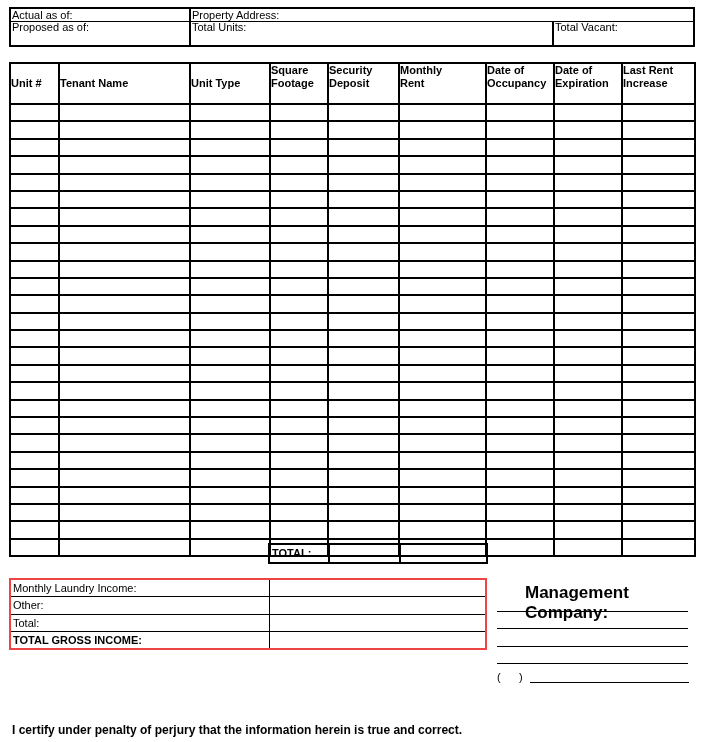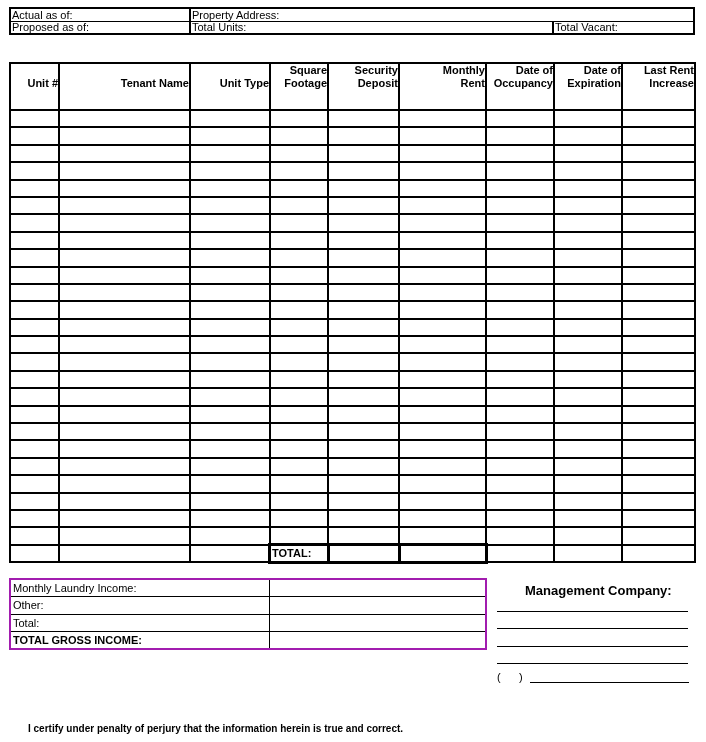--- a/index.html
+++ b/index.html
@@ -1,37 +1,37 @@
 <!DOCTYPE html>
 <html><head>
 <meta charset="utf-8">
 <style>
   html, body { margin:0; padding:0; background:#fff; }
   body { width:706px; height:742px; position:relative; font-family:"Liberation Sans", sans-serif; color:#000; overflow:hidden; }
   .abs { position:absolute; box-sizing:border-box; }
   
-  #info { left:9px; top:7px; width:686px; height:28px; border:2px solid #000; }
+  #info { left:9px; top:7px; width:686px; height:40px; border:2px solid #000; }
   .info-cell { position:absolute; font-size:11px; line-height:12px; padding-left:1px; white-space:nowrap; }
   .vline { position:absolute; background:#000; width:1.5px; }
   .hline { position:absolute; background:#000; height:1.5px; }
   
   table.rent { position:absolute; left:9px; top:62px; border-collapse:collapse; table-layout:fixed; }
   table.rent th, table.rent td { border:2px solid #000; padding:0; box-sizing:border-box; }
-  table.rent th { font-size:11px; font-weight:bold; line-height:13px; height:30px; vertical-align:bottom; text-align:right; padding-bottom:19px; }
+  table.rent th { font-size:11px; font-weight:bold; line-height:13px; height:30px; vertical-align:bottom; text-align:left; padding-bottom:13px; }
   table.rent td { height:17.4px; }
   table.total { position:absolute; left:268px; top:543px; border-collapse:collapse; table-layout:fixed; }
   table.total td { border:2px solid #000; height:19px; box-sizing:border-box; font-size:11px; font-weight:bold; padding:2px 0 0 2px; vertical-align:top; }
   table.income { position:absolute; left:9px; top:578px; border-collapse:collapse; table-layout:fixed; }
   table.income td { border:1.5px solid #000; height:17.5px; box-sizing:border-box; font-size:11px; padding:0 0 0 2px; line-height:14px; white-space:nowrap; }
   table.income tr.grand td { font-weight:bold; }
-  table.income { border:2px solid #a21caf; }
-  .mgmt-title { left:497px; top:583px; font-size:13px; font-weight:bold;padding-left:28px; }
+  table.income { border:2px solid #ef4444; }
+  .mgmt-title { left:497px; top:583px; font-size:17px; font-weight:bold;padding-left:28px; }
   .sigline { position:absolute; height:1px; background:#000; }
   .phone { left:497px; top:671px; font-size:11px; }
-  .cert { left:12px; top:723px; font-size:10px; font-weight:bold;margin-left:16px; }
+  .cert { left:12px; top:723px; font-size:12px; font-weight:bold; }
 </style>
 </head>
 <body>
 
 <div id="info" class="abs">
   <div class="hline" style="left:0;right:0;top:11.5px;"></div>
   <div class="vline" style="left:178px;top:0;bottom:0;"></div>
   <div class="vline" style="left:541px;top:12px;bottom:0;"></div>
   <div class="info-cell" style="left:0;top:0;">Actual as of:</div>
   <div class="info-cell" style="left:0;top:12px;">Proposed as of:</div>

